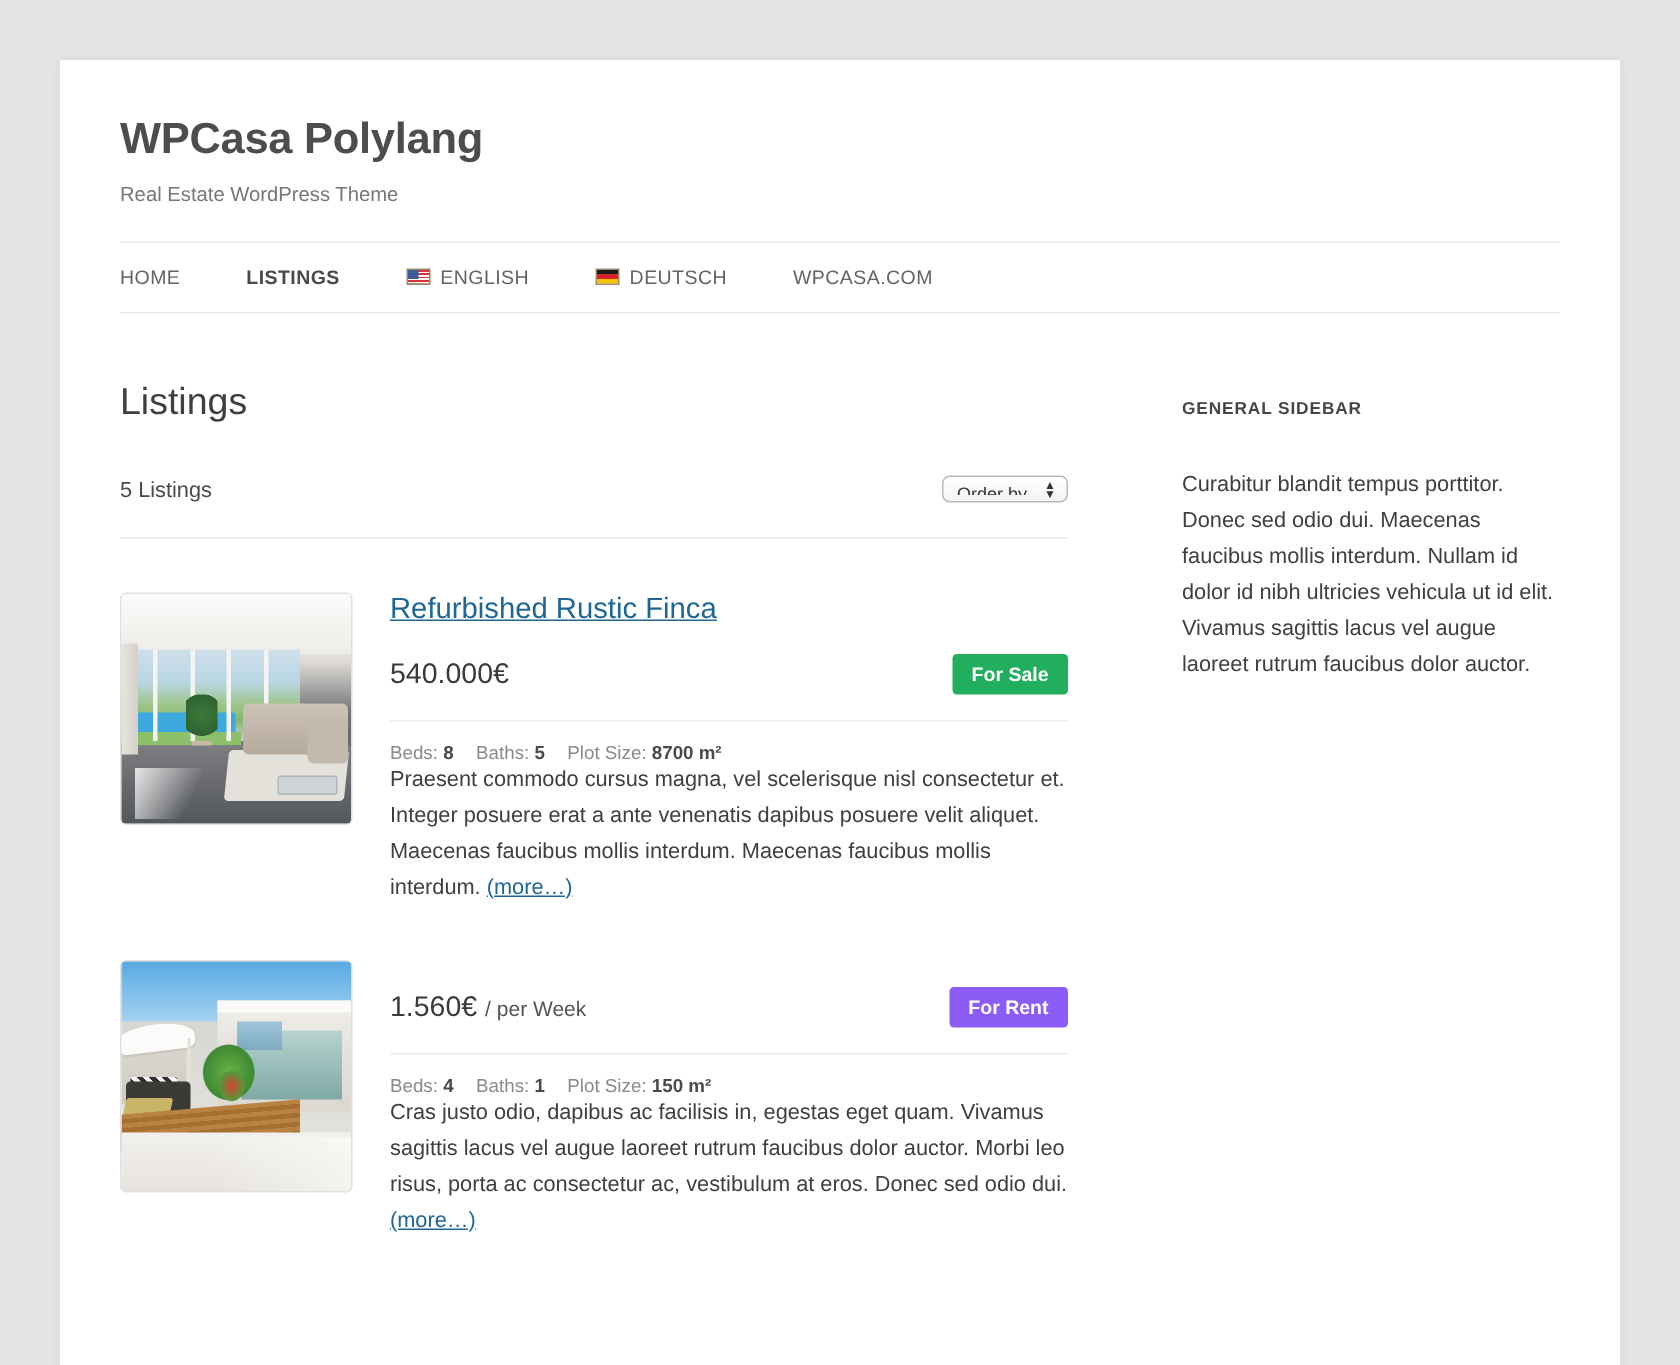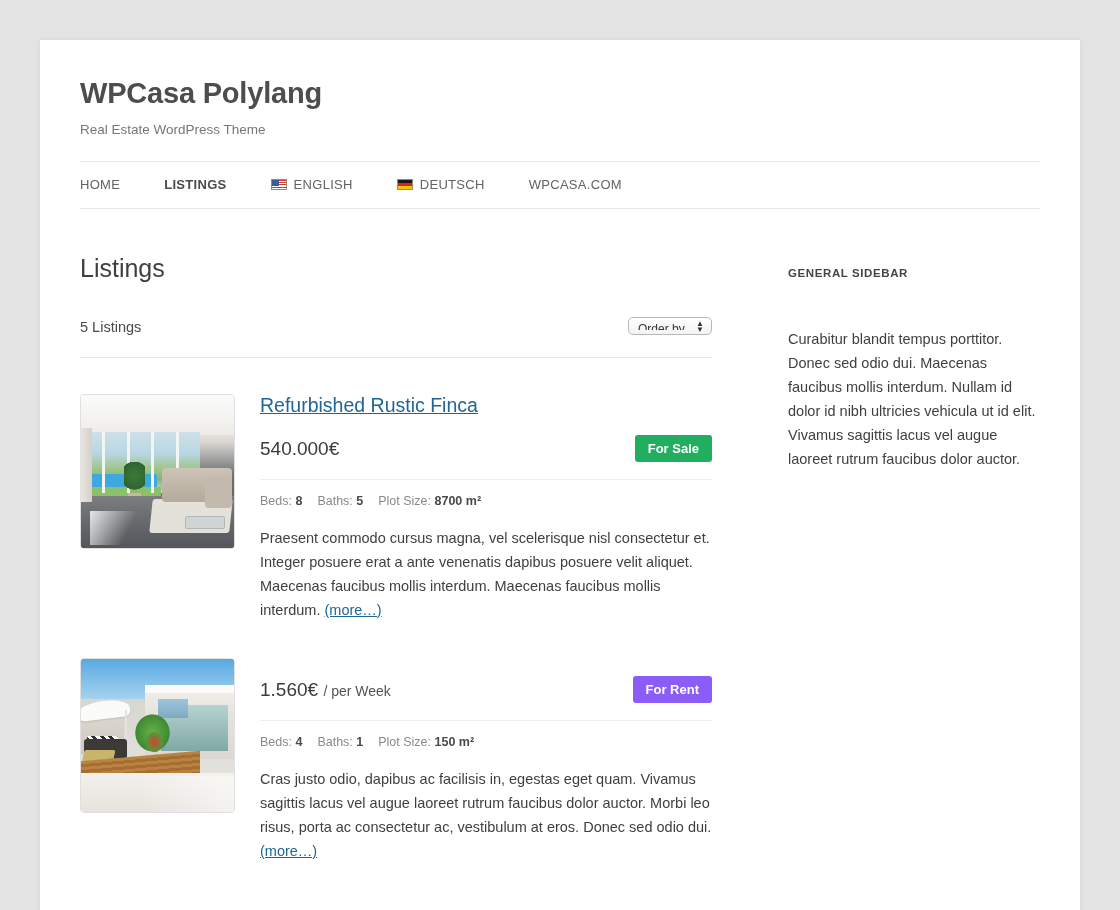--- a/index.html
+++ b/index.html
@@ -219,42 +219,41 @@
 
   .meta-row {
     margin-top: 14px;
     font-size: 12.5px;
     color: #8a8a8a;
   }
   .meta-row b { color: #4a4a4a; font-weight: bold; }
   .meta-sep { display: inline-block; width: 8px; }
 
   .excerpt {
-    margin-top: 19px;
     font-size: 14.5px;
     line-height: 23.8px;
     color: #3f3f3f;
   }
   .more-link {
     color: #1f6694;
     text-decoration: underline;
     cursor: pointer;
   }
 
   
   .widget-title {
     font-size: 11.5px;
     font-weight: bold;
     letter-spacing: 0.6px;
     color: #454545;
     text-transform: uppercase;
     padding-top: 14px;
   }
   .widget-text {
-    margin-top: 48px;
+    margin-top: 32px;
     font-size: 14.5px;
     line-height: 24px;
     color: #3f3f3f;
   }
 
   
   .photo { position: absolute; inset: 0; }
 
   
   .ph1 { background: linear-gradient(to bottom, #f0efec 0%, #eceae6 22%, #dcd9d4 30%, #6f7174 52%, #4e5154 100%); }

